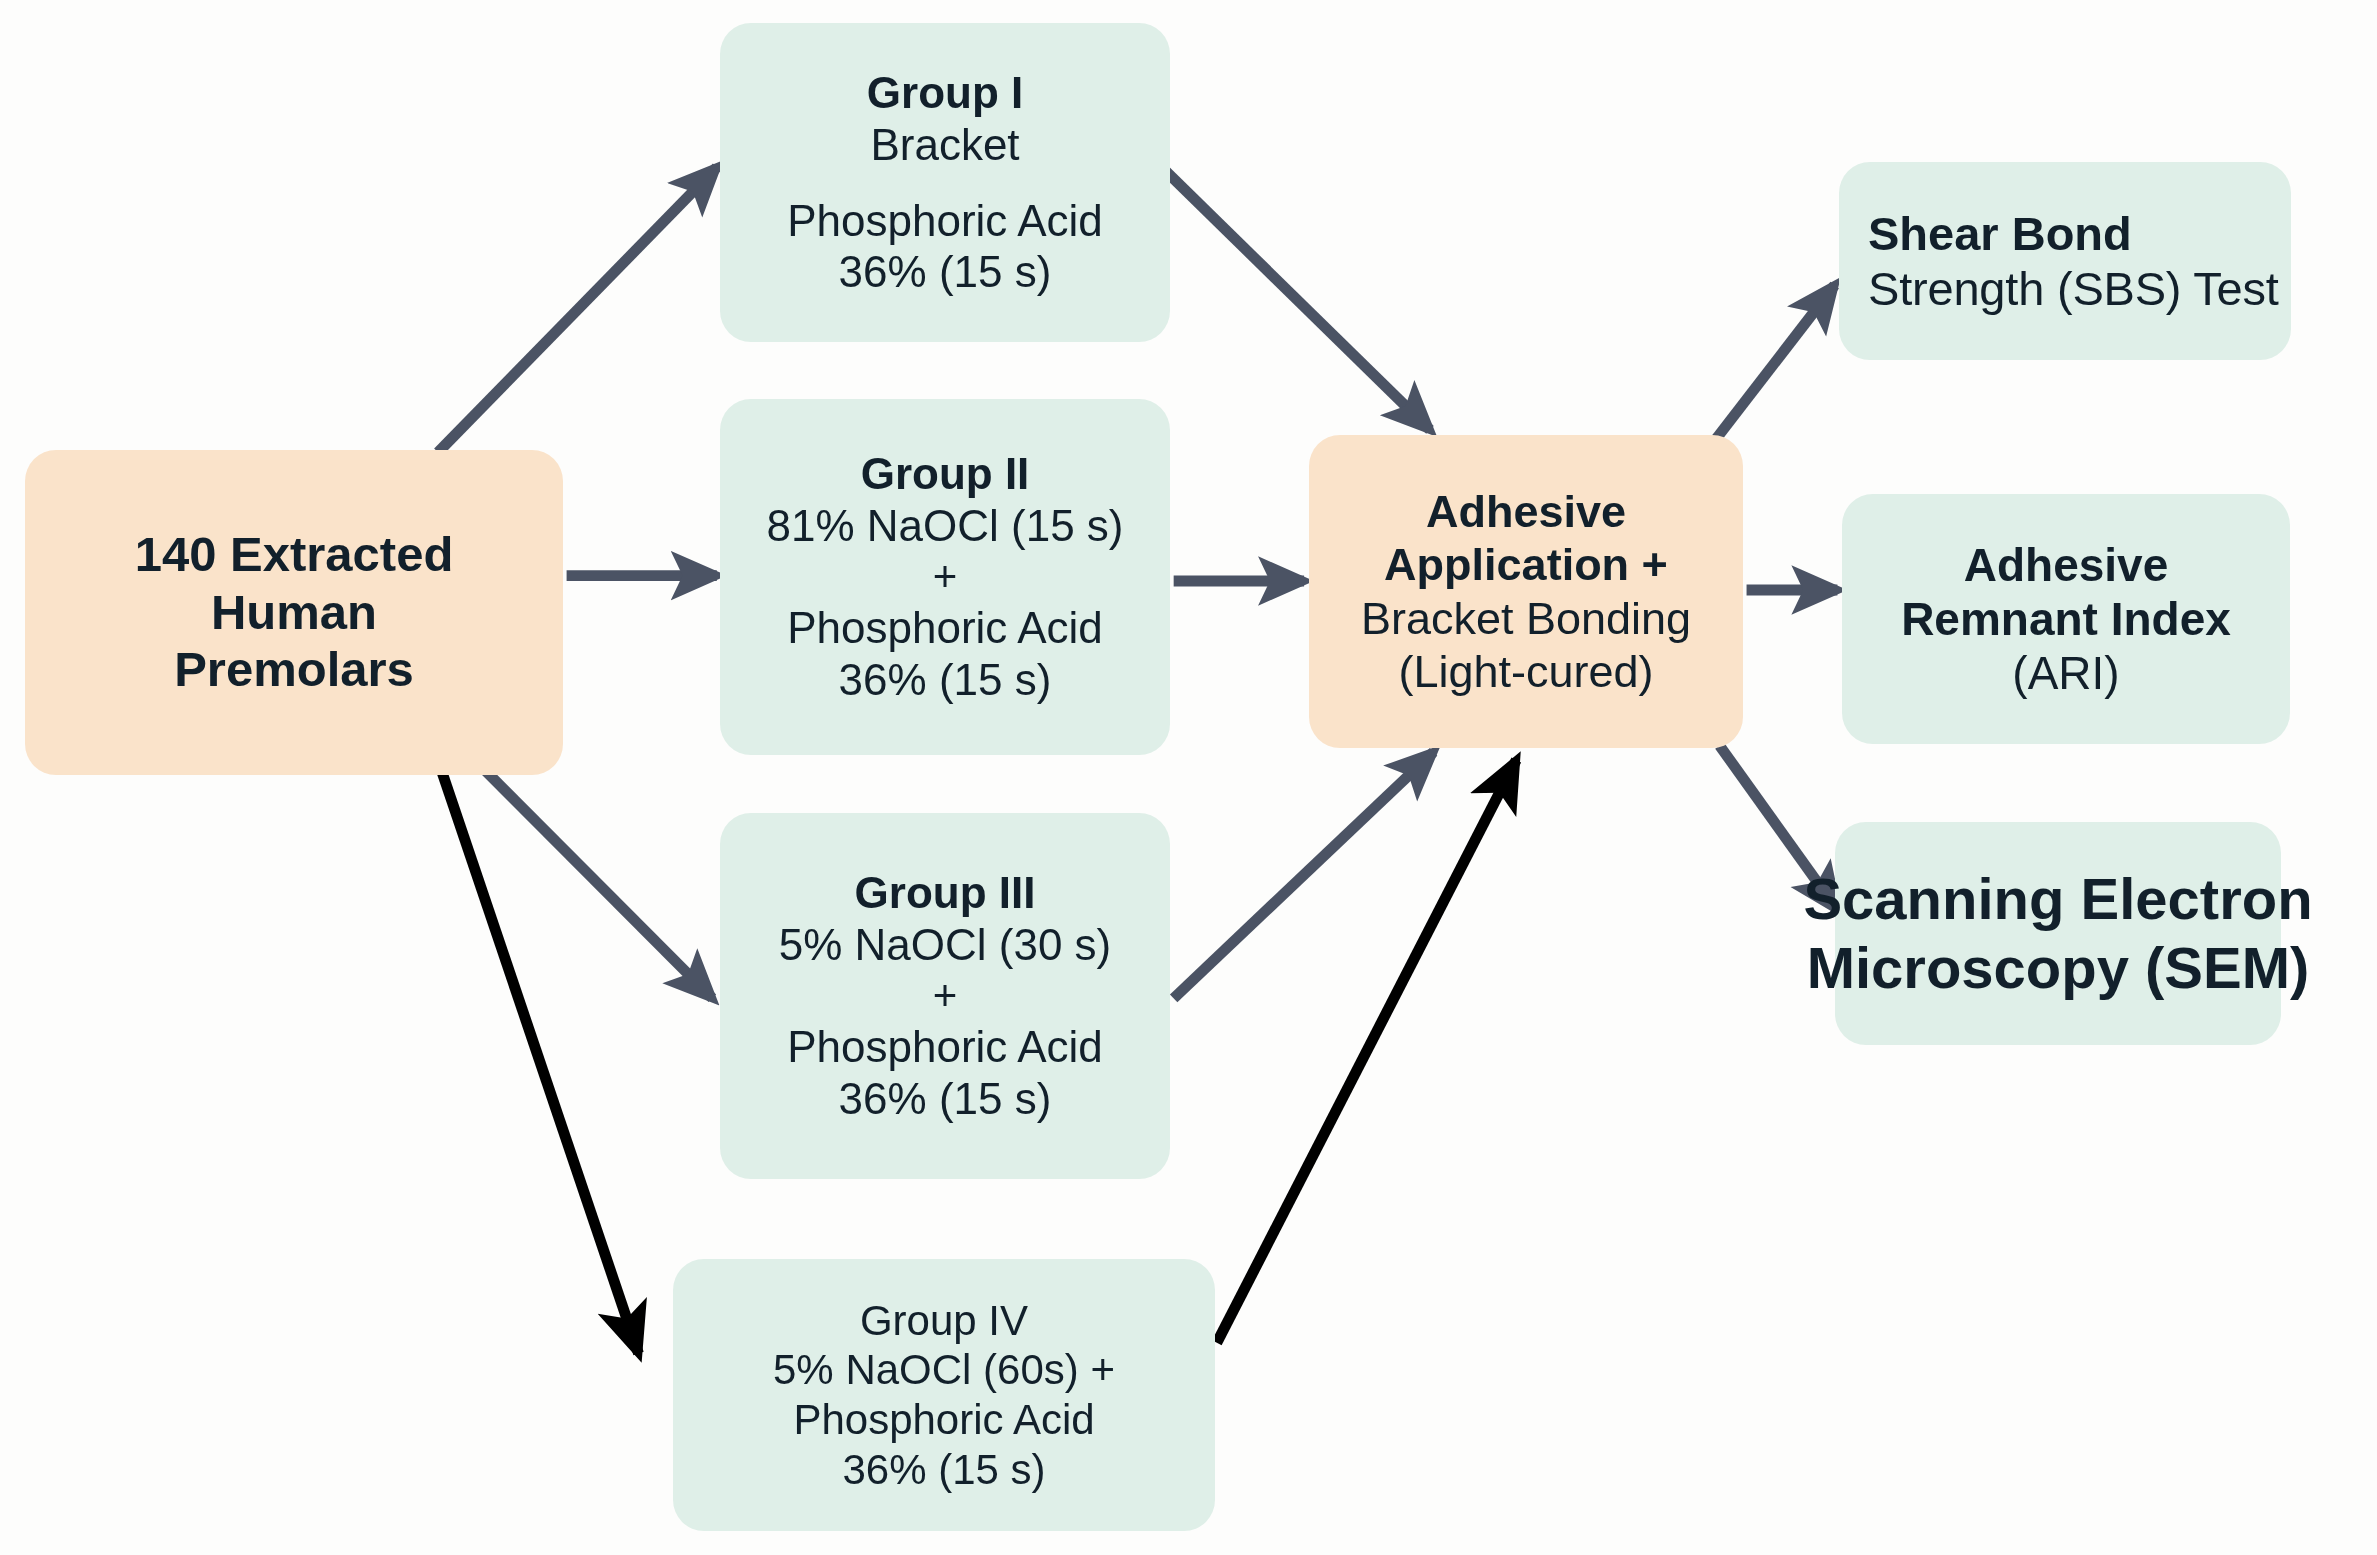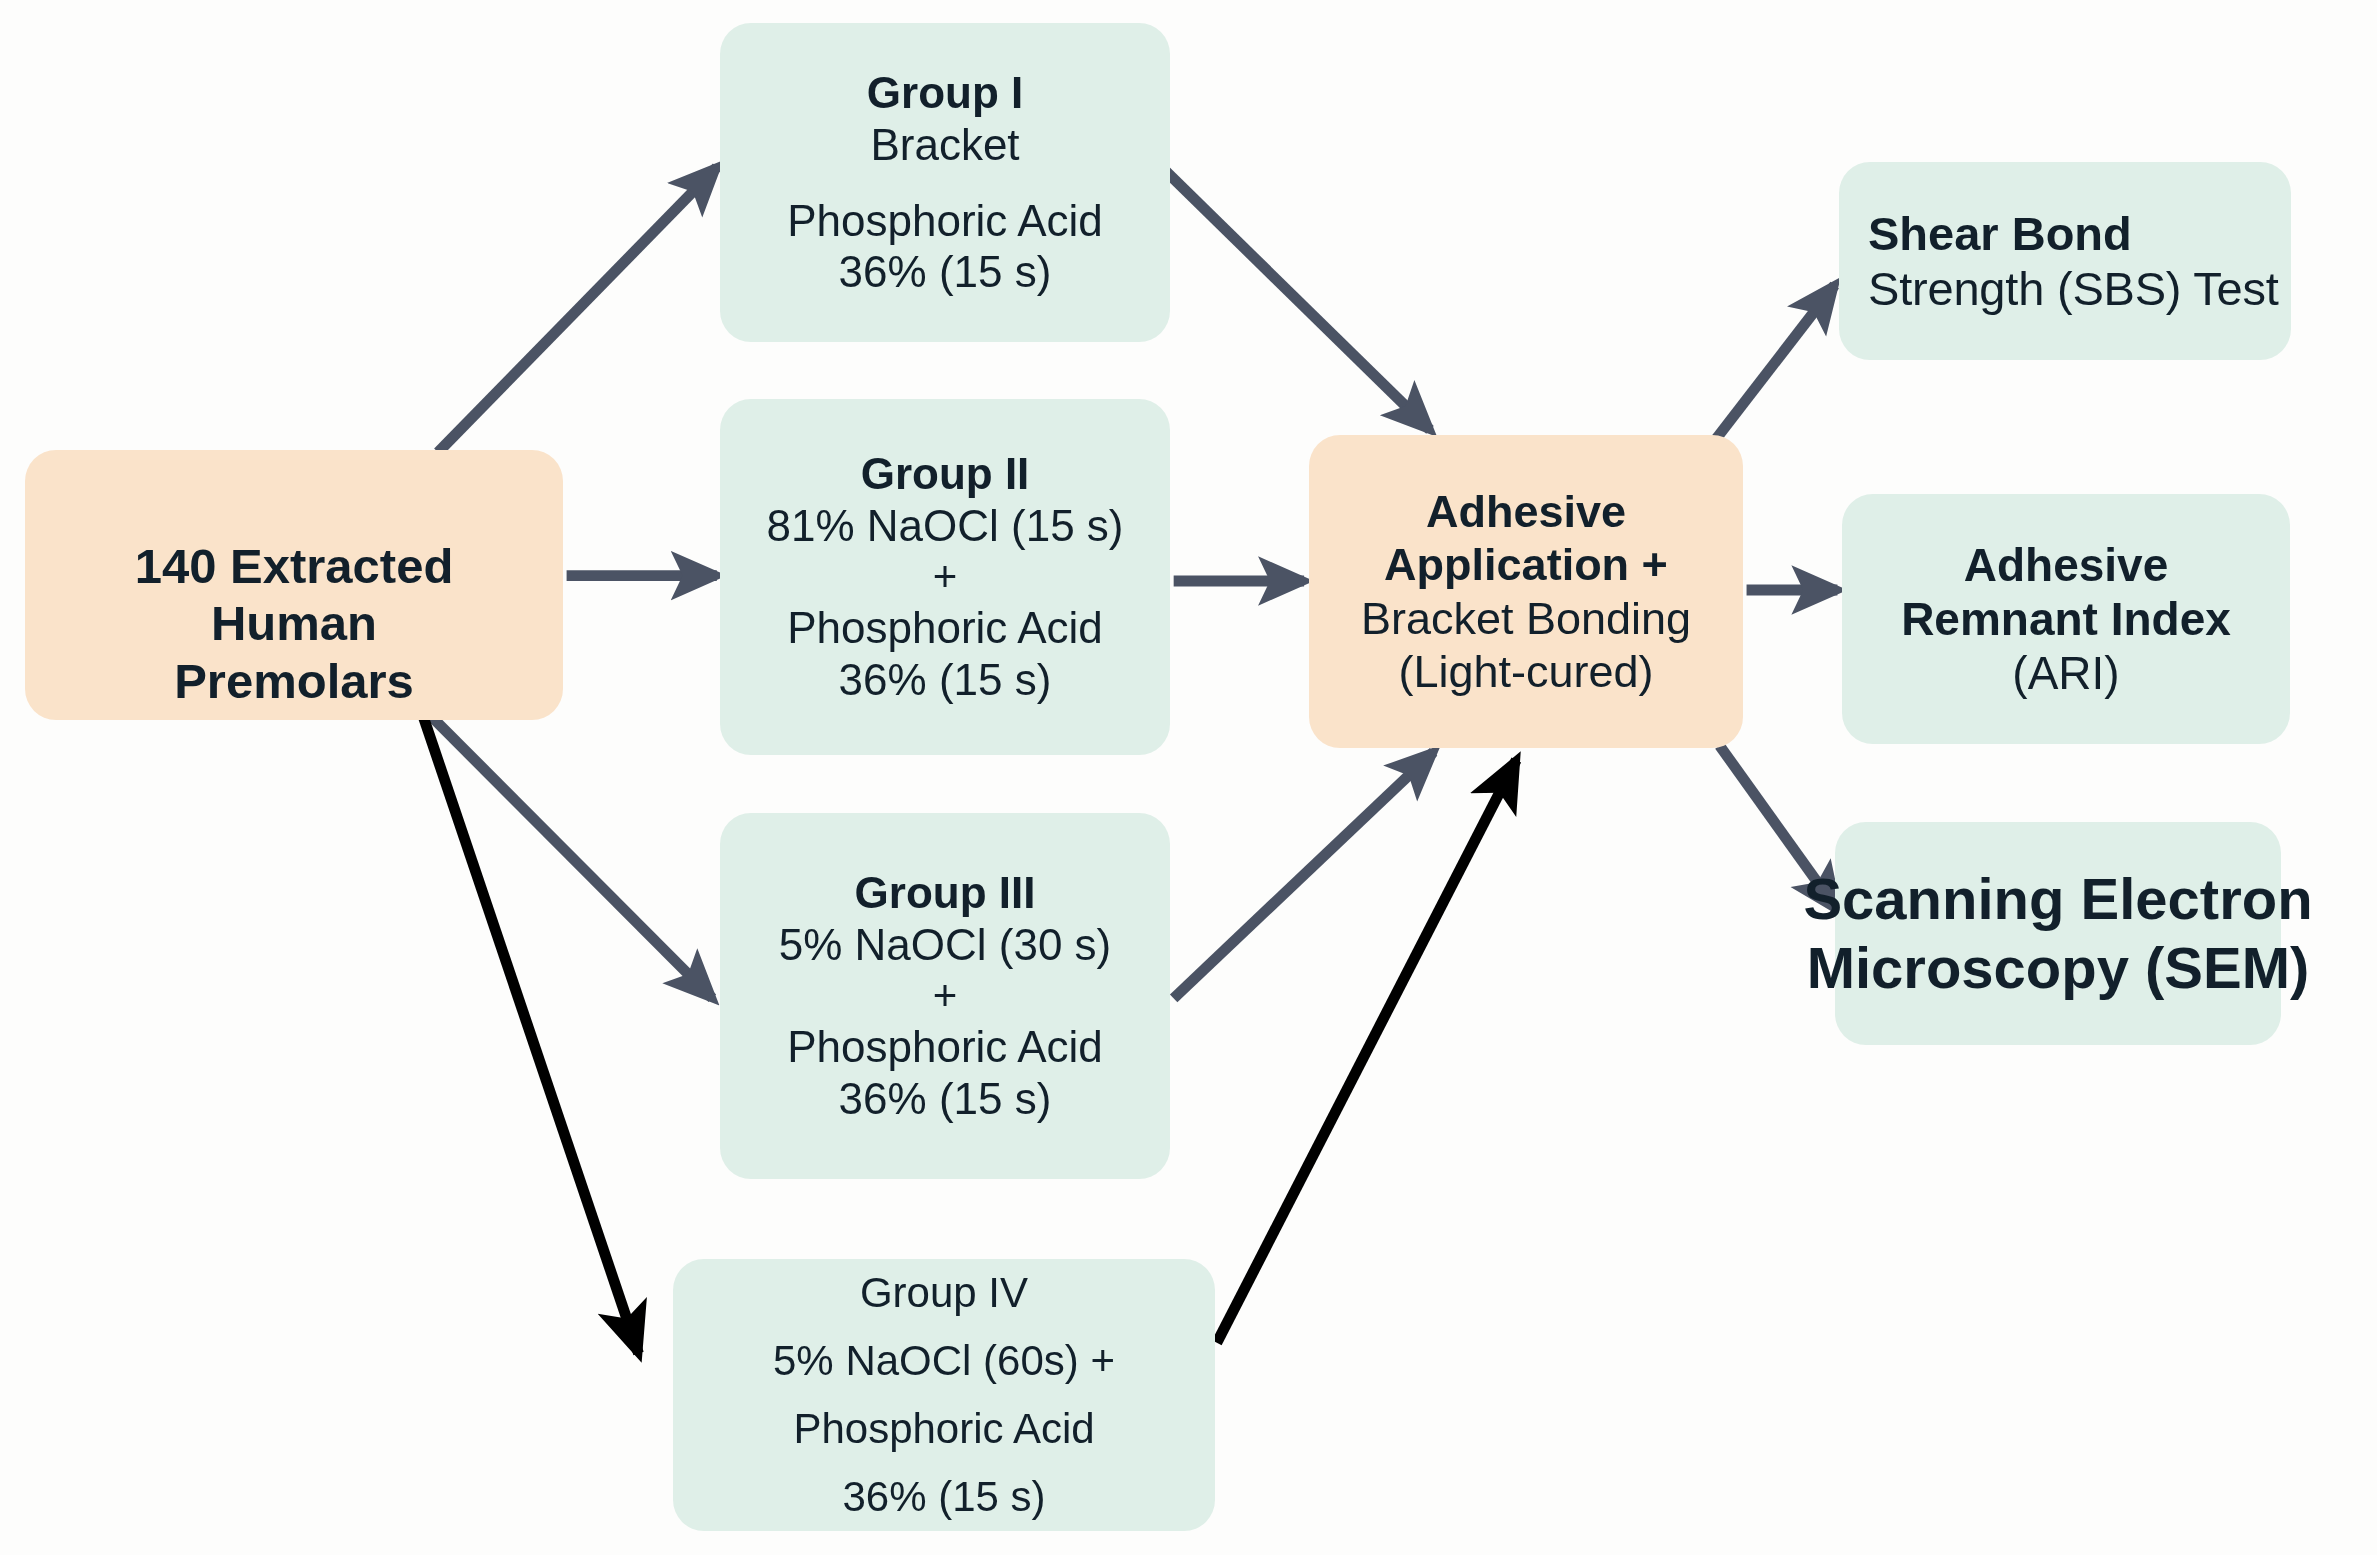--- a/index.html
+++ b/index.html
@@ -38,25 +38,25 @@
     line-height: 1.18;
     padding: 9px 12.6px;
   }
   .node.mint  { background: #dfefe8; }
   .node.peach { background: #fae3ca; }
 
   .ln        { display: block; white-space: nowrap; }
   .ln.b      { font-weight: bold; }
 
   
-  #node-source     { left: 25px;   top: 450px;  width: 538px;  height: 270px; justify-content: flex-end; }
+  #node-source     { left: 25px;   top: 450px;  width: 538px;  height: 325px; }
   #node-group1     { left: 720px;  top: 23.4px;   width: 450px;  height: 319px; }
   #node-group2     { left: 720px;  top: 399px;  width: 450px;  height: 356px; }
   #node-group3     { left: 720px;  top: 813px;  width: 450px;  height: 366px; }
-  #node-group4     { left: 673px;  top: 1259px; width: 542px;  height: 272px; justify-content: space-between; }
+  #node-group4     { left: 673px;  top: 1259px; width: 542px;  height: 272px; }
   #node-adhesive   { left: 1309px; top: 435px;  width: 434px;  height: 313px; }
   #node-sbs        { left: 1839px; top: 162px;  width: 452px;  height: 198px; }
   #node-ari        { left: 1842px; top: 494px;  width: 448px;  height: 250px; }
   #node-sem        { left: 1835px; top: 822px;  width: 446px;  height: 223px; }
 
   
   #node-source   .ln { font-size: 49px; }
   #node-group1   .ln { font-size: 44px; }
   #node-group2   .ln { font-size: 44px; }
   #node-group3   .ln { font-size: 44px; }

